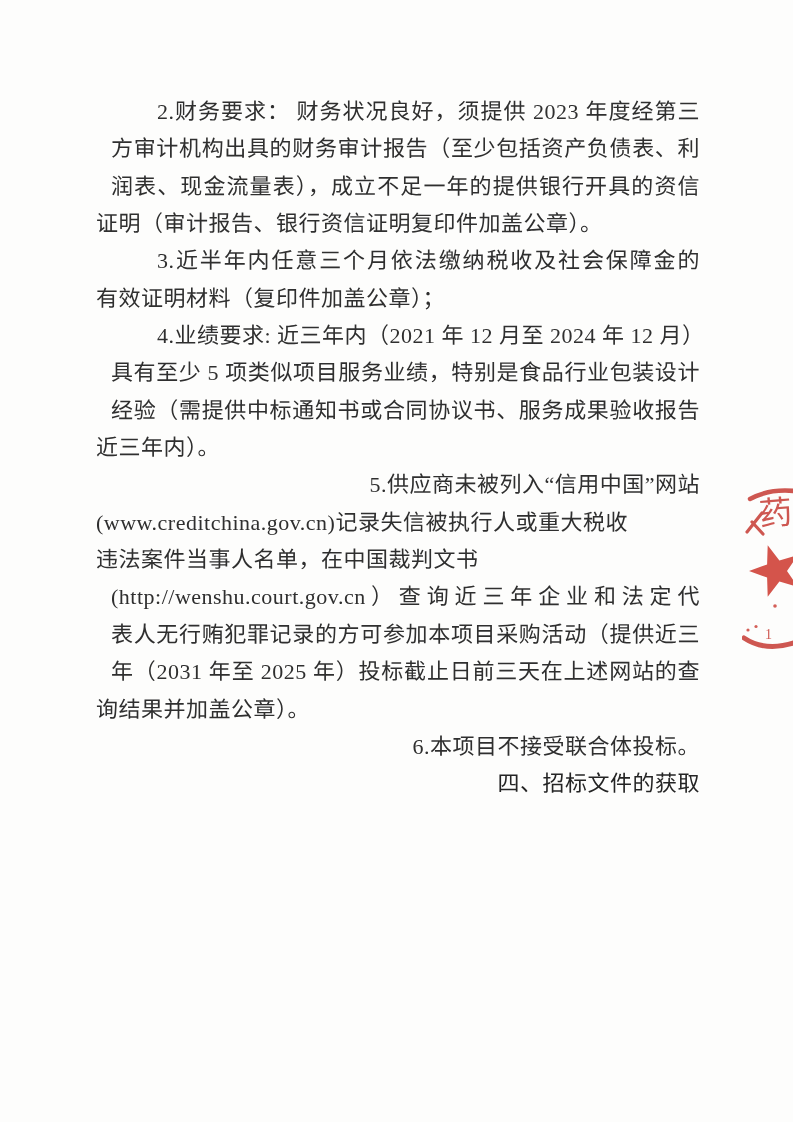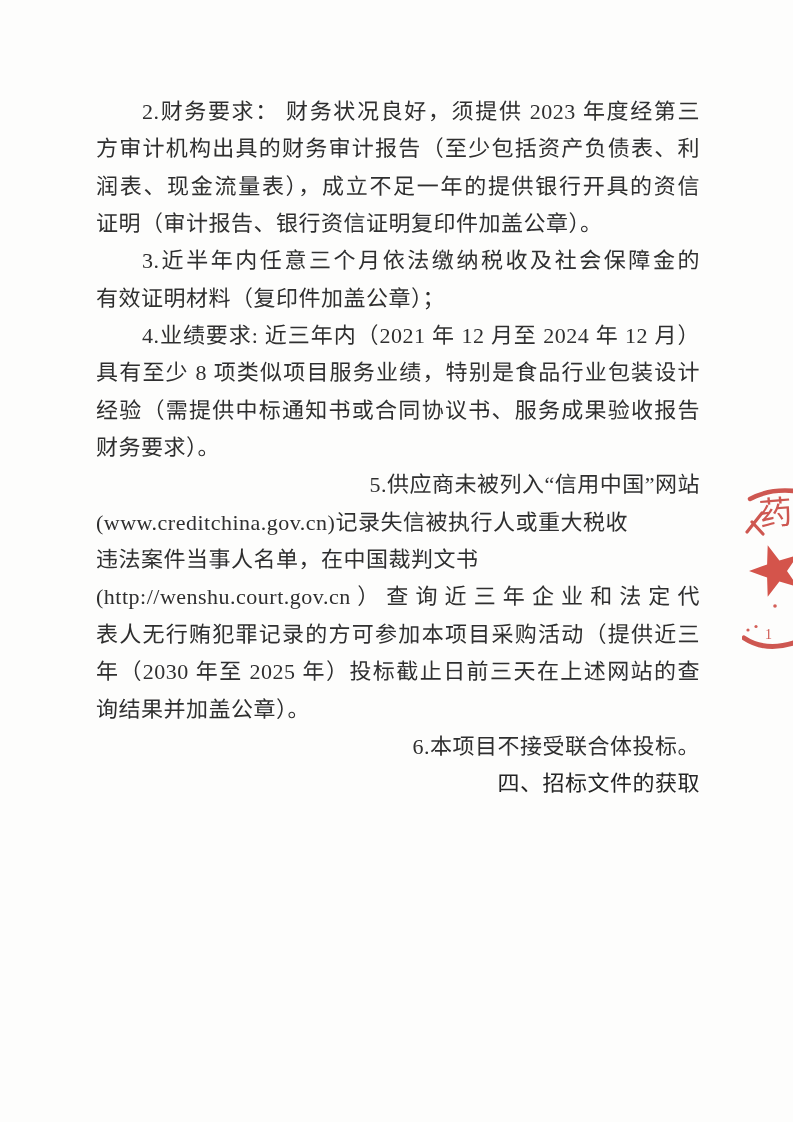--- a/index.html
+++ b/index.html
@@ -24,20 +24,21 @@
     font-size: 22px;
     line-height: 37.35px;
     height: 37.35px;
     white-space: nowrap;
     letter-spacing: 0.5px;
   }
   .line.fill {
     white-space: normal;
     text-align: justify;
     text-align-last: justify;
+    margin-left: 15px;
   }
   .line.indent { text-indent: 46px; text-align: right; }
   .para.bold .line {
     font-family: "Liberation Sans", "DejaVu Sans", sans-serif;
     font-weight: 400;
     color: #242424;
   }
   .seal {
     position: absolute;
     left: 742px;
@@ -59,31 +60,31 @@
         <div class="line fill">方审计机构出具的财务审计报告（至少包括资产负债表、利</div>
         <div class="line fill">润表、现金流量表），成立不足一年的提供银行开具的资信</div>
         <div class="line">证明（审计报告、银行资信证明复印件加盖公章）。</div>
       </div>
       <div class="para">
         <div class="line fill indent">3.近半年内任意三个月依法缴纳税收及社会保障金的</div>
         <div class="line">有效证明材料（复印件加盖公章）；</div>
       </div>
       <div class="para">
         <div class="line fill indent">4.业绩要求: 近三年内（2021 年 12 月至 2024 年 12 月）</div>
-        <div class="line fill">具有至少 8 项类似项目服务业绩，特别是食品行业包装设计</div>
+        <div class="line fill">具有至少 5 项类似项目服务业绩，特别是食品行业包装设计</div>
         <div class="line fill">经验（需提供中标通知书或合同协议书、服务成果验收报告</div>
-        <div class="line">财务要求）。</div>
+        <div class="line">近三年内）。</div>
       </div>
       <div class="para">
         <div class="line indent">5.供应商未被列入“信用中国”网站</div>
         <div class="line">(www.creditchina.gov.cn)记录失信被执行人或重大税收</div>
         <div class="line">违法案件当事人名单，在中国裁判文书</div>
         <div class="line fill">(http://wenshu.court.gov.cn）查询近三年企业和法定代</div>
         <div class="line fill">表人无行贿犯罪记录的方可参加本项目采购活动（提供近三</div>
-        <div class="line fill">年（2030 年至 2025 年）投标截止日前三天在上述网站的查</div>
+        <div class="line fill">年（2031 年至 2025 年）投标截止日前三天在上述网站的查</div>
         <div class="line">询结果并加盖公章）。</div>
       </div>
       <div class="para">
         <div class="line indent">6.本项目不接受联合体投标。</div>
       </div>
       <div class="para bold">
         <div class="line indent">四、招标文件的获取</div>
       </div>
     </div>
 

